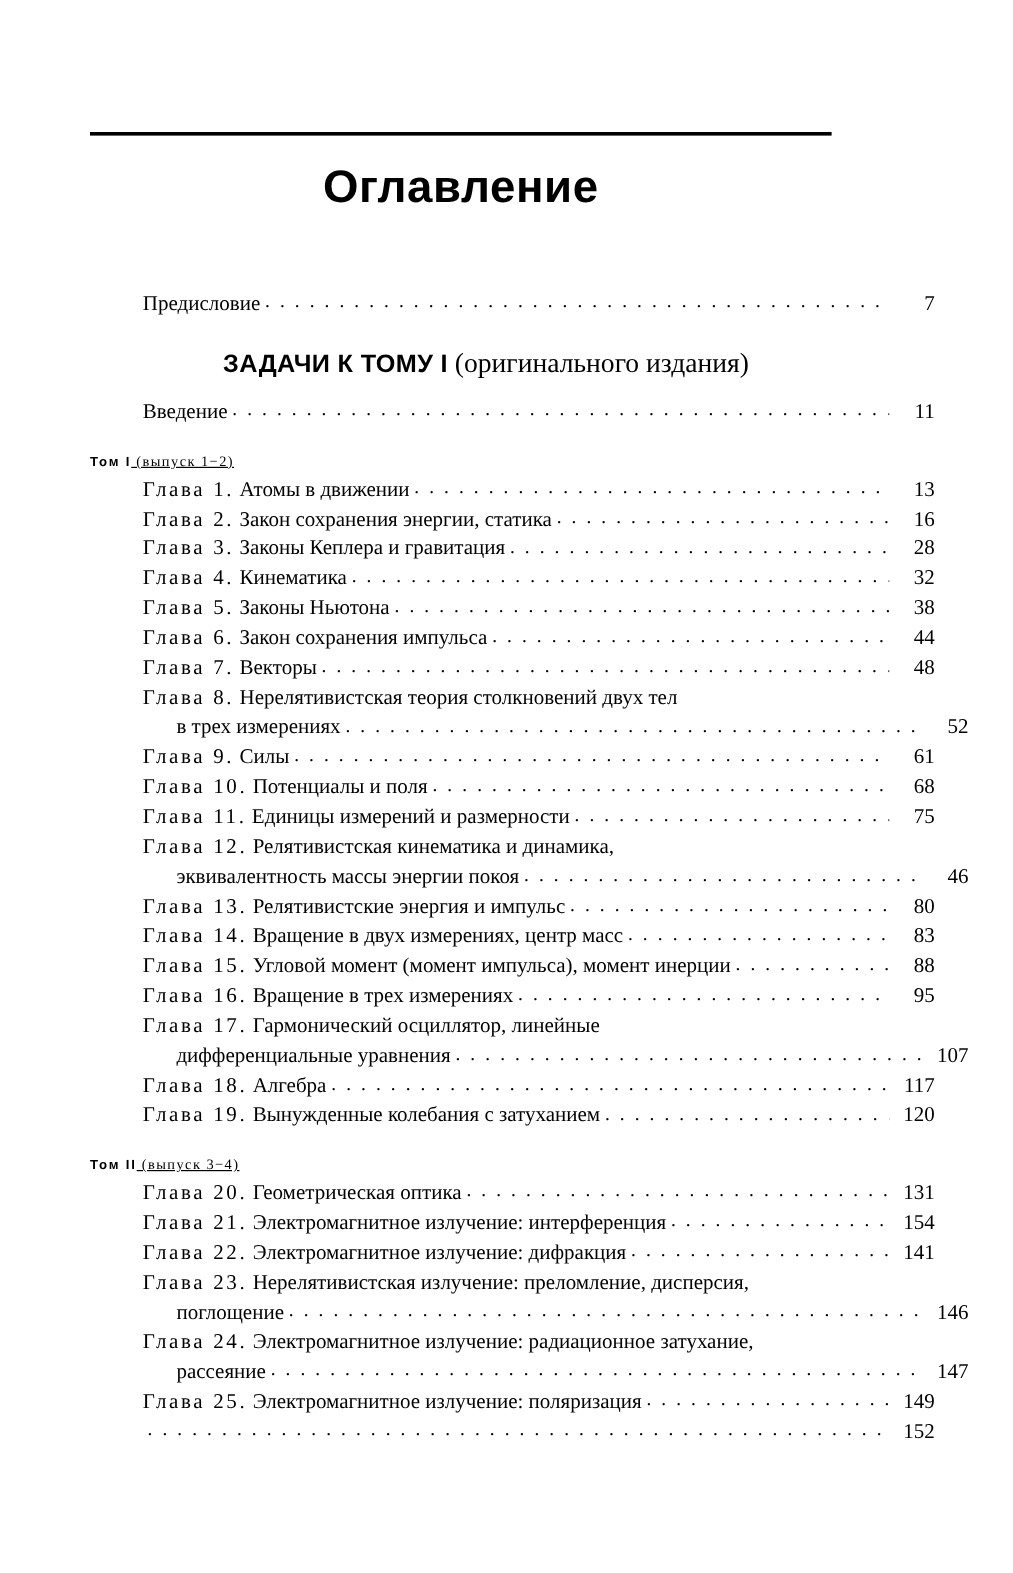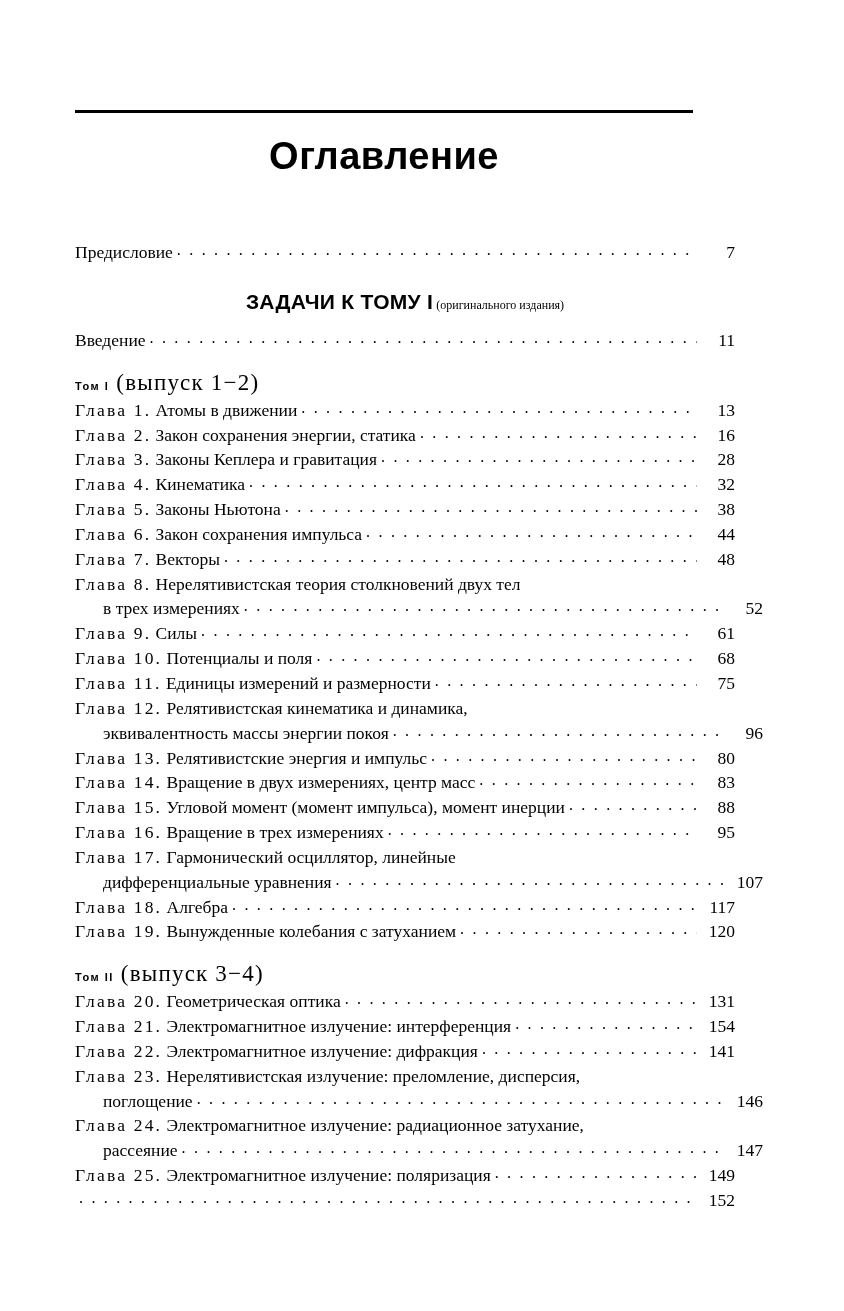--- a/index.html
+++ b/index.html
@@ -37,23 +37,24 @@
     margin-top: 22px;
     width: 618px;
   }
   .toc {
     margin-top: 62px;
     width: 660px;
     font-size: 17.5px;
   }
   .row {
     display: flex;
-    align-items: flex-start;
+    align-items: flex-end;
     width: 660px;
     line-height: 1.42;
+    margin-left: 44px;
   }
   .row .label {
     white-space: pre;
   }
   .row .leader {
     flex: 1 1 auto;
     overflow: hidden;
     white-space: nowrap;
     margin: 0 4px;
     color: #000;
@@ -74,36 +75,37 @@
     width: 660px;
   }
   .section-head .bold {
     font-family: "Liberation Sans", sans-serif;
     font-weight: bold;
     font-size: 21px;
     letter-spacing: 0.3px;
     text-align: right;
   }
   .section-head .rest {
-    font-size: 12px;
+    font-size: 23px;
   }
   .vol-head {
     margin-top: 17px;
     margin-bottom: 2px;
     font-size: 17.5px;
   }
   .vol-head .vol-name {
     font-family: "Liberation Sans", sans-serif;
     font-weight: bold;
     letter-spacing: 1.5px;
     font-size: 11px;
   }
   .vol-head .vol-issue {
     letter-spacing: 1.2px;
-    font-size: 23px;
+    font-size: 12px;
+    text-decoration: underline;
   }
   .chap-prefix {
     letter-spacing: 2.2px;
   }
   .cont-line {
     padding-left: 28px;
   }
   .gap-sm { height: 9px; }
 </style>
 </head>
@@ -183,21 +185,21 @@
         <span class="label"><span class="chap-prefix">Глава 11.</span><span> Единицы измерений и размерности</span></span>
         <span class="leader">. . . . . . . . . . . . . . . . . . . . . . . . . . . . . . . . . . . . . . . . . . . . . . . . . . . . . . . . . . . . . . . . . . . . . . . . . . . . . . . . . . . . . . . . . . . . . . . . . . . . . . . . . . . . . . . . . . . . . . . . . . . . . . . . . . . . . . . . . . . . . . . . . . . . . . . . . . . . . . . .</span>
         <span class="page-num">75</span>
       </div>
       <div class="row">
         <span class="label"><span class="chap-prefix">Глава 12.</span><span> Релятивистская кинематика и динамика,</span></span>
       </div>
       <div class="row cont-line">
         <span class="label">эквивалентность массы энергии покоя</span>
         <span class="leader">. . . . . . . . . . . . . . . . . . . . . . . . . . . . . . . . . . . . . . . . . . . . . . . . . . . . . . . . . . . . . . . . . . . . . . . . . . . . . . . . . . . . . . . . . . . . . . . . . . . . . . . . . . . . . . . . . . . . . . . . . . . . . . . . . . . . . . . . . . . . . . . . . . . . . . . . . . . . . . . .</span>
-        <span class="page-num">96</span>
+        <span class="page-num">46</span>
       </div>
       <div class="row">
         <span class="label"><span class="chap-prefix">Глава 13.</span><span> Релятивистские энергия и импульс</span></span>
         <span class="leader">. . . . . . . . . . . . . . . . . . . . . . . . . . . . . . . . . . . . . . . . . . . . . . . . . . . . . . . . . . . . . . . . . . . . . . . . . . . . . . . . . . . . . . . . . . . . . . . . . . . . . . . . . . . . . . . . . . . . . . . . . . . . . . . . . . . . . . . . . . . . . . . . . . . . . . . . . . . . . . . .</span>
         <span class="page-num">80</span>
       </div>
       <div class="row">
         <span class="label"><span class="chap-prefix">Глава 14.</span><span> Вращение в двух измерениях, центр масс</span></span>
         <span class="leader">. . . . . . . . . . . . . . . . . . . . . . . . . . . . . . . . . . . . . . . . . . . . . . . . . . . . . . . . . . . . . . . . . . . . . . . . . . . . . . . . . . . . . . . . . . . . . . . . . . . . . . . . . . . . . . . . . . . . . . . . . . . . . . . . . . . . . . . . . . . . . . . . . . . . . . . . . . . . . . . .</span>
         <span class="page-num">83</span>

